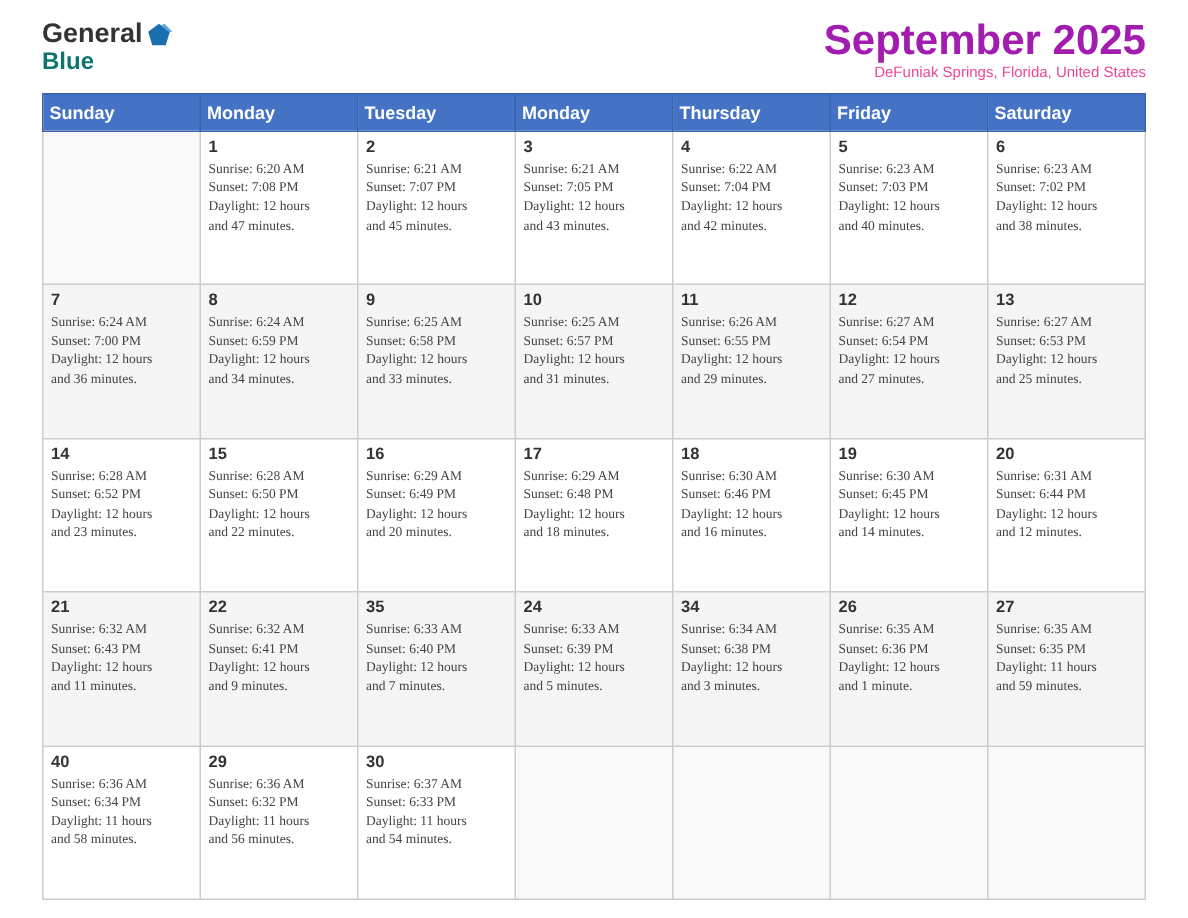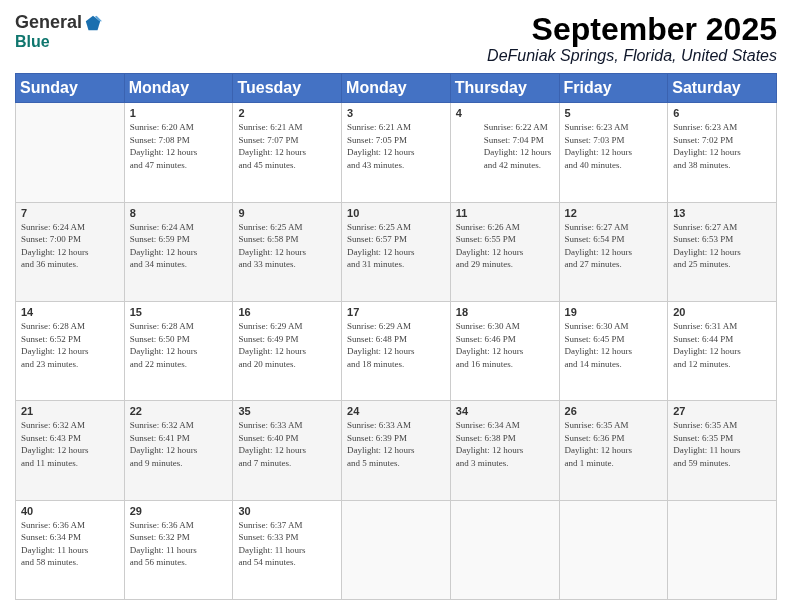--- a/index.html
+++ b/index.html
@@ -6,21 +6,21 @@
     body {
       width: 792px;
       height: 612px;
       font-family: Arial, sans-serif;
       background: #fff;
       overflow: hidden;
     }
     .page {
       width: 792px;
       height: 612px;
-      padding: 12px 15px;
+      padding: 12px 28px;
       display: flex;
       flex-direction: column;
     }
     .header {
       display: flex;
       align-items: flex-start;
       justify-content: space-between;
       margin-bottom: 8px;
     }
     .logo {
@@ -44,41 +44,40 @@
     }
     .logo-icon {
       width: 18px;
       height: 18px;
       margin-left: 2px;
     }
     .title-section {
       text-align: right;
     }
     .month-title {
-      font-size: 32px;
-      font-weight: bold;
-      color: #000000;
+      font-size: 28px;
+      font-weight: bold;
+      color: #a21caf;
       line-height: 1.1;
     }
     .location {
-      font-size: 16px;
-      color: #0f172a;
-      font-style: italic;
+      font-size: 10px;
+      color: #ec4899;
     }
     .calendar {
       flex: 1;
       border: 1px solid #ccc;
       border-collapse: collapse;
       width: 100%;
       table-layout: fixed;
     }
     .calendar th {
       background-color: #4472c4;
       color: white;
-      font-size: 16px;
+      font-size: 12px;
       font-weight: bold;
       padding: 5px 4px;
       text-align: left;
       border: 1px solid #3a62b0;
     }
     .calendar td {
       border: 1px solid #ccc;
       vertical-align: top;
       padding: 4px 5px;
       font-size: 9.5px;
@@ -158,21 +157,21 @@
           </td>
           <td>
             <span class="day-num">3</span>
             <div class="day-info" style="white-space: pre-line;">Sunrise: 6:21 AM
 Sunset: 7:05 PM
 Daylight: 12 hours
 and 43 minutes.</div>
           </td>
           <td>
             <span class="day-num">4</span>
-            <div class="day-info" style="white-space: pre-line; margin-left: 28px;">Sunrise: 6:22 AM
+            <div class="day-info" style="white-space: pre-line;">Sunrise: 6:22 AM
 Sunset: 7:04 PM
 Daylight: 12 hours
 and 42 minutes.</div>
           </td>
           <td>
             <span class="day-num">5</span>
             <div class="day-info" style="white-space: pre-line;">Sunrise: 6:23 AM
 Sunset: 7:03 PM
 Daylight: 12 hours
 and 40 minutes.</div>

